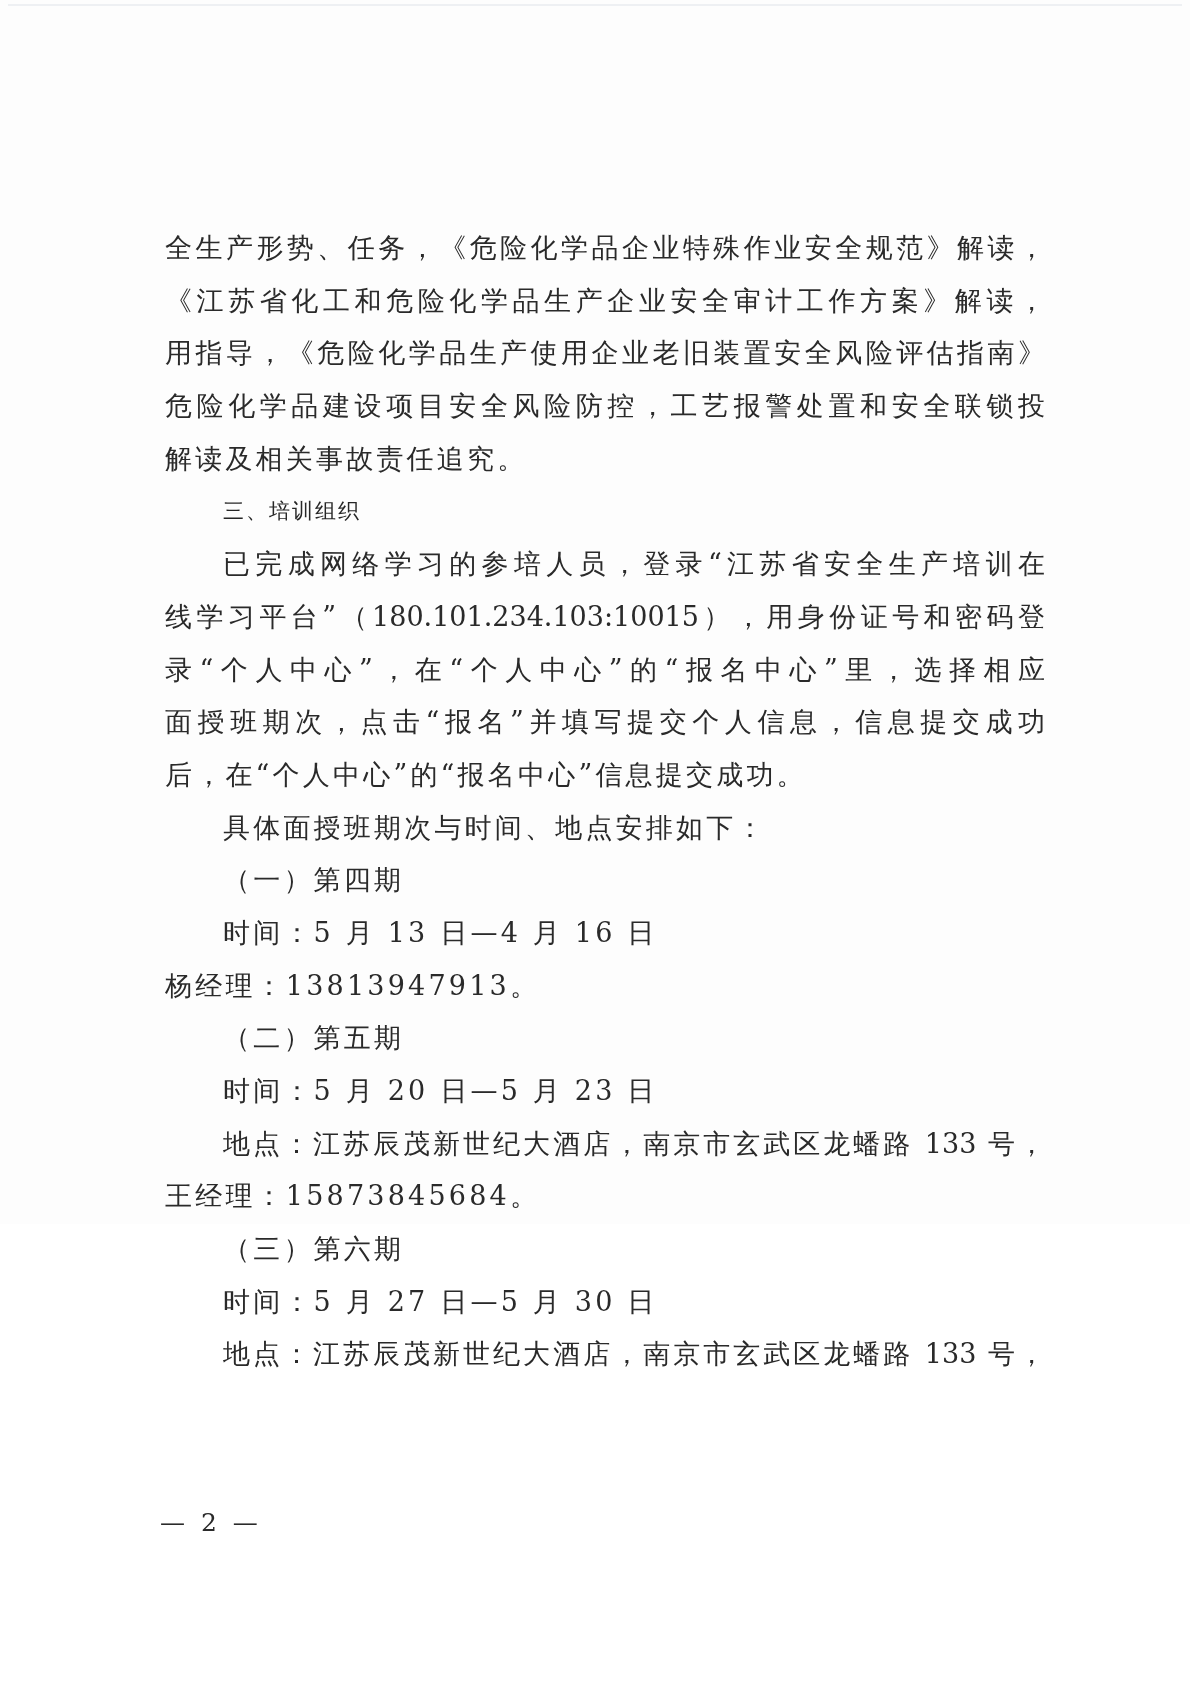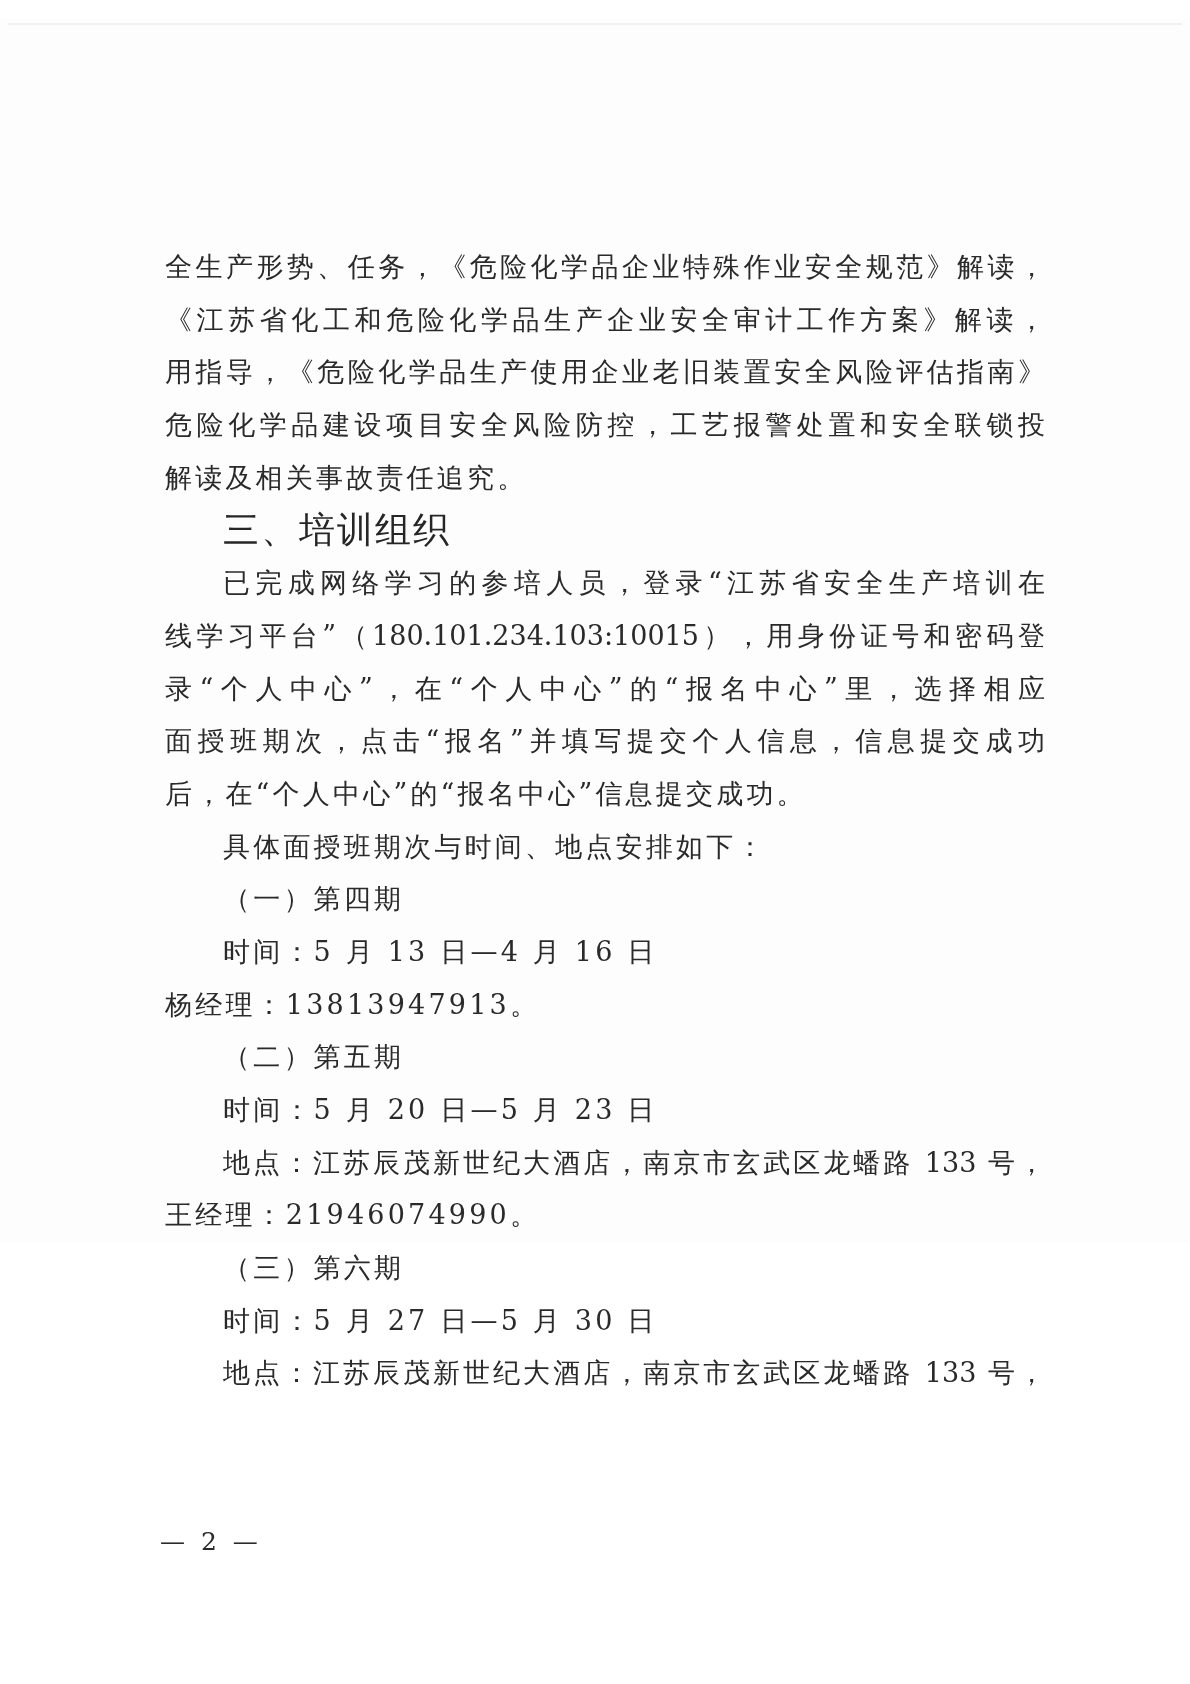--- a/index.html
+++ b/index.html
@@ -14,21 +14,20 @@
       overflow: hidden;
       font-family: "DejaVu Serif", "Liberation Serif", serif;
       color: #2a2a2a;
     }
     .page {
       position: absolute;
       left: 0; top: 0;
       width: 1190px;
       height: 1224px;
       background: #fdfdfd;
-      margin-top: 19px;
     }
     .scan-edge-top {
       position: absolute;
       left: 8px; right: 8px; top: 4px;
       height: 2px;
       background: #eef0f3;
     }
     .body-text {
       position: absolute;
       left: 165px;
@@ -40,21 +39,21 @@
       line-height: 52.7px;
       font-size: 27px;
       letter-spacing: 3.2px;
       white-space: nowrap;
     }
     .indent {
       padding-left: 58px;
     }
     .heading {
       font-family: "DejaVu Sans", "Liberation Sans", sans-serif;
-      font-size: 36px;
+      font-size: 21px;
       letter-spacing: 2px;
       color: #262626;
     }
     .justify {
       text-align: justify;
       text-align-last: justify;
       letter-spacing: 0;
     }
     .page-number {
       position: absolute;
@@ -96,21 +95,21 @@
     <div>
       <div class="line indent">（一）第四期</div>
       <div class="line indent">时间：5 月 13 日—4 月 16 日</div>
       <div class="line">杨经理：13813947913。</div>
     </div>
 
     <div>
       <div class="line indent">（二）第五期</div>
       <div class="line indent">时间：5 月 20 日—5 月 23 日</div>
       <div class="line indent justify">地点：江苏辰茂新世纪大酒店，南京市玄武区龙蟠路 133 号，</div>
-      <div class="line">王经理：21946074990。</div>
+      <div class="line">王经理：15873845684。</div>
     </div>
 
     <div>
       <div class="line indent">（三）第六期</div>
       <div class="line indent">时间：5 月 27 日—5 月 30 日</div>
       <div class="line indent justify">地点：江苏辰茂新世纪大酒店，南京市玄武区龙蟠路 133 号，</div>
     </div>
 
   </div>
 

